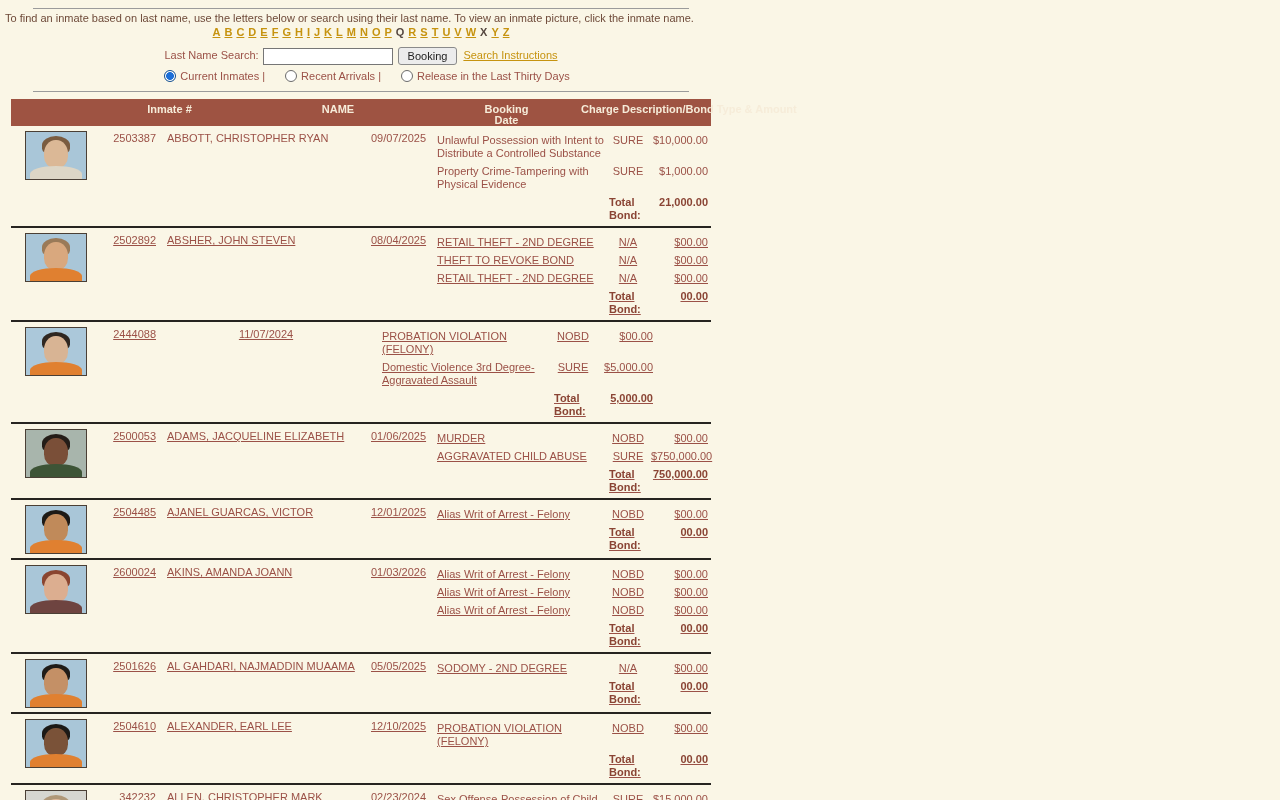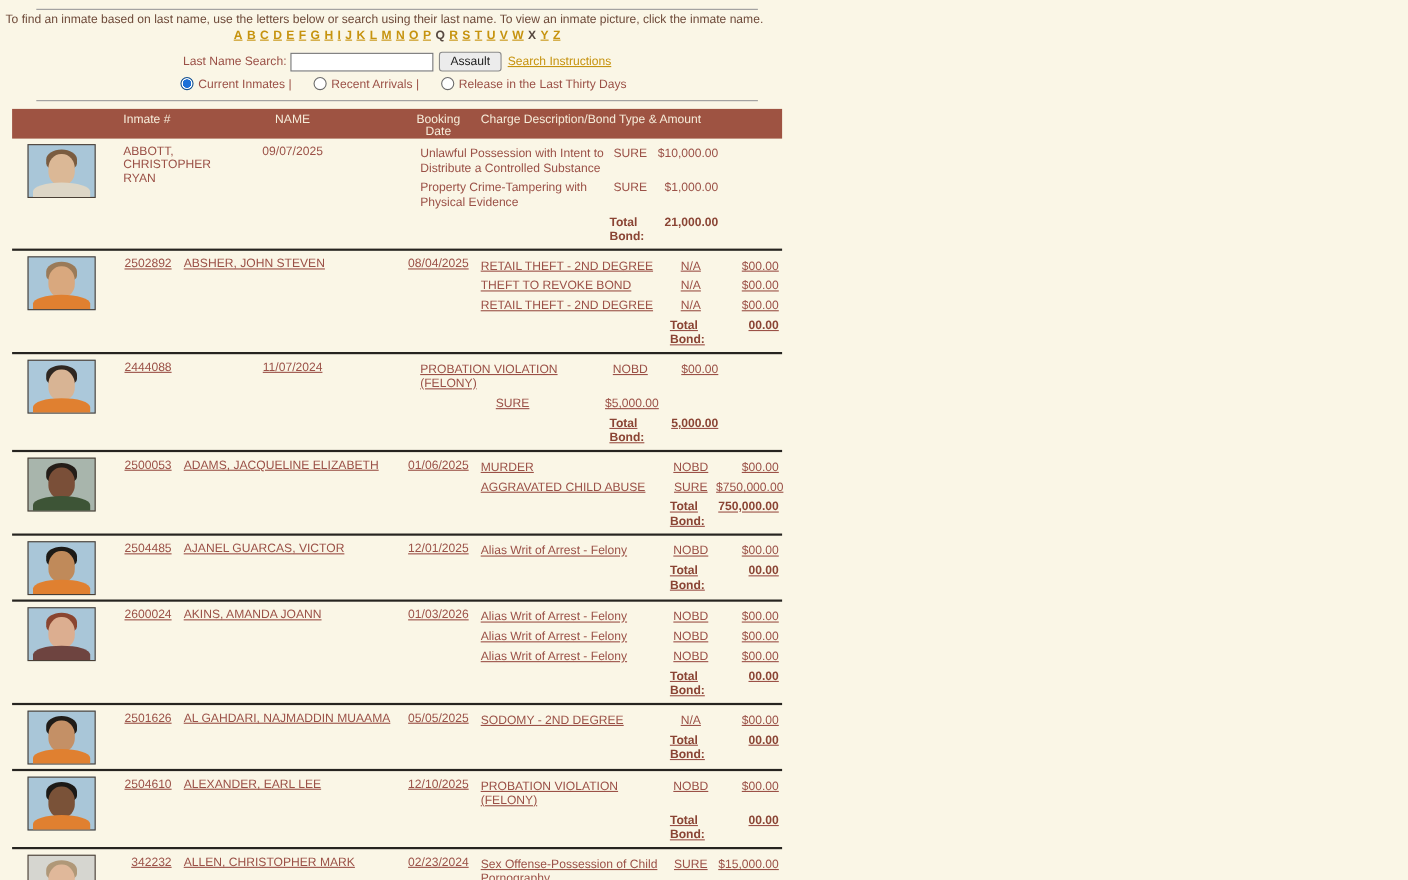--- a/index.html
+++ b/index.html
@@ -27,22 +27,23 @@
   .filter-row { text-align:center; margin-top:3px; height:15px; }
   .filter-item { margin:0 4px; white-space:nowrap;padding-left:12px; }
   .radio { display:inline-block; width:12px; height:12px; border-radius:50%; border:1px solid #6b6b6b; background:#fff; vertical-align:-2px; margin-right:4px; cursor:pointer; }
   .radio.checked { border-color:#14508f; background:radial-gradient(circle, var(--radio-blue,#1b6fd8) 0 52%, #fff 58% 72%, var(--radio-blue,#1b6fd8) 78%); }
 
   .mid-rule { margin-top:6px; }
 
   .inmate-table { margin-top:7px; width:700px; }
   .thead {
     display:grid; grid-template-columns:95px 55px 210px 55px 285px;
-    background:var(--header-bar,#9e5342); color:#f6ecd9; font-weight:normal;
+    background:var(--header-bar,#9e5342); color:#f6ecd9; font-weight:bold;
     min-height:27px;
+    gap:36px;
   }
   .th { padding-top:5px; line-height:11px; }
   .no-th,.name-th,.date-th { text-align:center; }
   .charges-th { padding-left:11px; white-space:nowrap; }
 
   .row { display:grid; grid-template-columns:95px 55px 210px 55px 285px; padding:2px 0 4px; min-height:56px; }
   .row + .row { border-top:2px solid #262420;text-decoration:underline; }
   .photo-cell { padding:3px 0 0 14px; }
   .mugshot { width:62px; height:49px; border:1px solid #4a3f35; position:relative; overflow:hidden; cursor:pointer; }
   .m-hair { position:absolute; left:50%; top:4px; transform:translateX(-50%); width:28px; height:18px; border-radius:50% 50% 30% 30%; }
@@ -61,21 +62,21 @@
   .total-amt { text-align:right; padding-right:3px; white-space:nowrap; }
 </style>
 </head>
 <body>
 
 <div class="page">
   <hr class="rule top-rule">
   <div class="instructions">To find an inmate based on last name, use the letters below or search using their last name.  To view an inmate picture, click the inmate name.</div>
   <div class="letters"><a class="letter">A</a><a class="letter">B</a><a class="letter">C</a><a class="letter">D</a><a class="letter">E</a><a class="letter">F</a><a class="letter">G</a><a class="letter">H</a><a class="letter">I</a><a class="letter">J</a><a class="letter">K</a><a class="letter">L</a><a class="letter">M</a><a class="letter">N</a><a class="letter">O</a><a class="letter">P</a><span class="letter plain">Q</span><a class="letter">R</a><a class="letter">S</a><a class="letter">T</a><a class="letter">U</a><a class="letter">V</a><a class="letter">W</a><span class="letter plain">X</span><a class="letter">Y</a><a class="letter">Z</a></div>
   <div class="search-row">
-    <span class="search-label">Last Name Search:</span><input class="search-input" value="" style=""><button class="search-button">Assault</button><a class="gold-link">Search Instructions</a>
+    <span class="search-label">Last Name Search:</span><input class="search-input" value="" style=""><button class="search-button">Booking</button><a class="gold-link">Search Instructions</a>
   </div>
   <div class="filter-row"><span class="filter-item"><span class="radio checked"></span><span class="filter-label">Current Inmates |</span></span><span class="filter-item"><span class="radio"></span><span class="filter-label">Recent Arrivals |</span></span><span class="filter-item"><span class="radio"></span><span class="filter-label">Release in the Last Thirty Days</span></span></div>
   <hr class="rule mid-rule">
 
   <div class="inmate-table">
     <div class="thead">
       <div class="th photo-th"></div>
       <div class="th no-th">Inmate #</div>
       <div class="th name-th">NAME</div>
       <div class="th date-th">Booking Date</div>
@@ -83,20 +84,21 @@
     </div>
     <div class="tbody">
   <div class="row">
     <div class="cell photo-cell">
       <div class="mugshot" style="background: rgb(169, 198, 216);">
         <div class="m-hair" style="background: rgb(122, 92, 64);"></div>
         <div class="m-head" style="background: rgb(219, 184, 150);"></div>
         <div class="m-body" style="background: rgb(221, 214, 198);"></div>
       </div>
     </div>
+    <div class="cell no-cell">2503387</div>
     <div class="cell name-cell"><a class="name-link">ABBOTT, CHRISTOPHER RYAN</a></div>
     <div class="cell date-cell">09/07/2025</div>
     <div class="cell charges-cell">
   <div class="charge-line">
     <div class="charge-desc">Unlawful Possession with Intent to Distribute a Controlled Substance</div>
     <div class="charge-type">SURE</div>
     <div class="charge-amt">$10,000.00</div>
   </div>
 
   <div class="charge-line">
@@ -160,20 +162,21 @@
     <div class="cell no-cell">2444088</div>
     <div class="cell date-cell">11/07/2024</div>
     <div class="cell charges-cell">
   <div class="charge-line">
     <div class="charge-desc">PROBATION VIOLATION (FELONY)</div>
     <div class="charge-type">NOBD</div>
     <div class="charge-amt">$00.00</div>
   </div>
 
   <div class="charge-line">
+    <div class="charge-desc">Domestic Violence 3rd Degree-Aggravated Assault</div>
     <div class="charge-type">SURE</div>
     <div class="charge-amt">$5,000.00</div>
   </div>
 
   <div class="total-line">
     <div class="total-label">Total Bond:</div>
     <div class="total-amt">5,000.00</div>
   </div>
 </div>
   </div>

